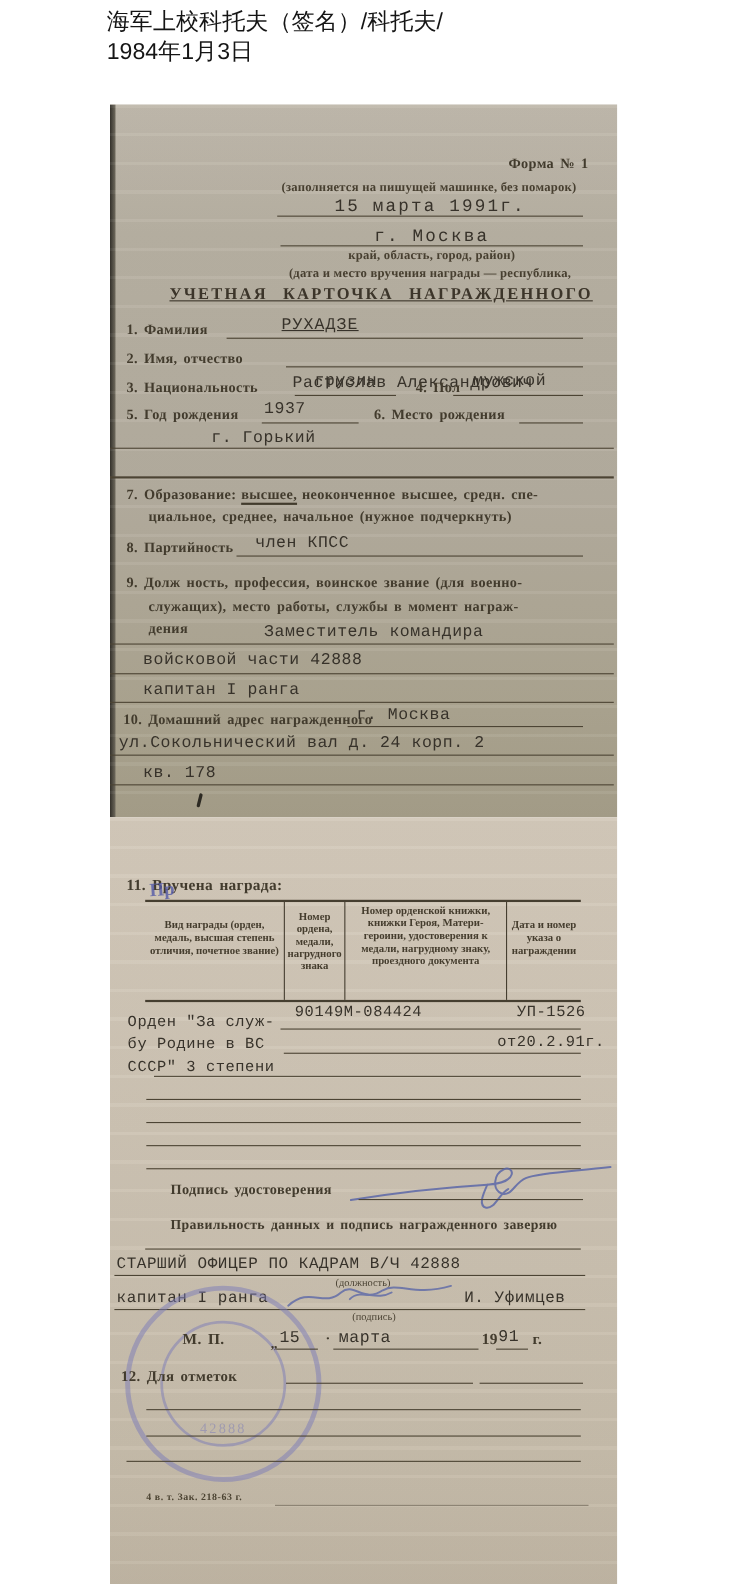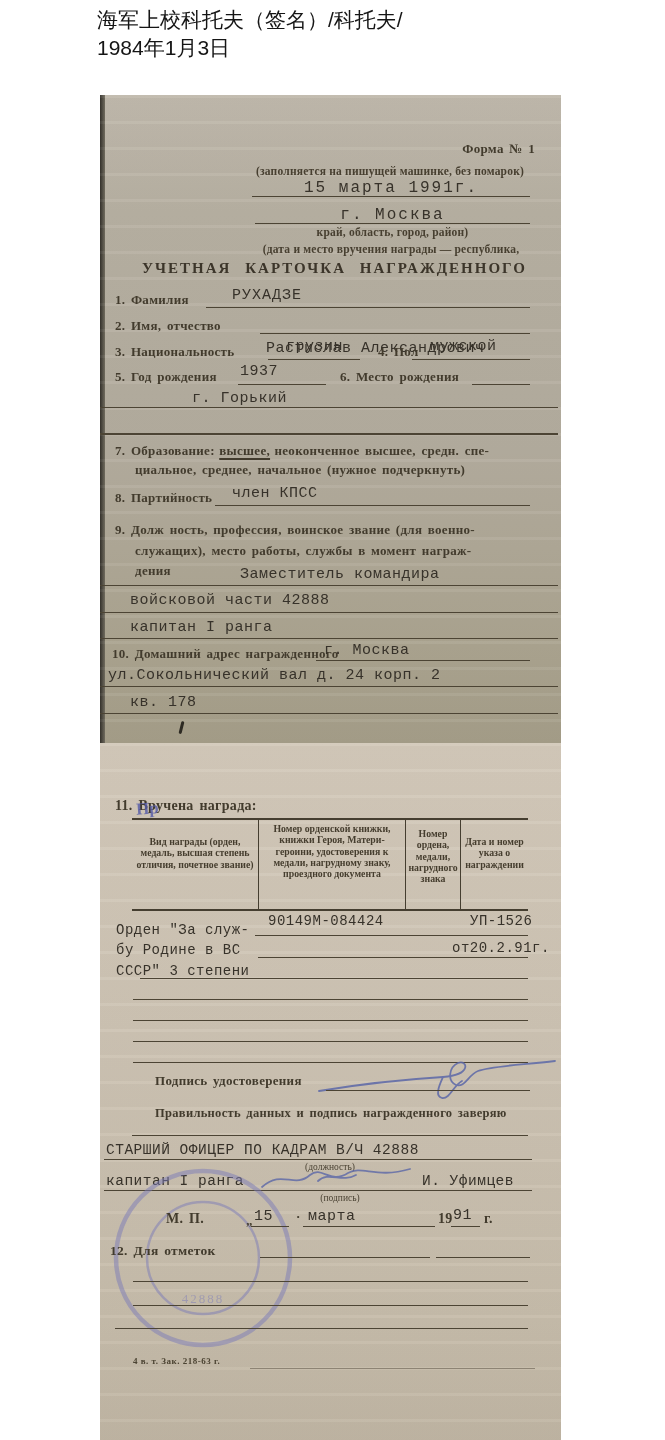--- a/index.html
+++ b/index.html
@@ -67,24 +67,24 @@
     <div class="abs form" style="right:26px;top:46px;">Форма № 1</div>
 
     <div class="abs note" style="left:150px;top:70px;width:280px;">(заполняется на пишущей машинке, без помарок)</div>
     <div class="abs typed big" style="left:152px;top:84px;width:278px;text-align:center;letter-spacing:2px;">15 марта 1991г.</div>
     <div class="abs rule" style="left:152px;top:101px;width:278px;"></div>
     <div class="abs note" style="left:148px;top:104px;width:286px;margin-top:44px;">(дата и место вручения награды — республика,</div>
     <div class="abs typed big" style="left:155px;top:111px;width:275px;text-align:center;letter-spacing:2px;">г. Москва</div>
     <div class="abs rule" style="left:155px;top:128px;width:275px;"></div>
     <div class="abs note" style="left:180px;top:131px;width:225px;">край, область, город, район)</div>
 
-    <div class="abs title" style="left:4px;top:165px;width:461px;">УЧЕТНАЯ КАРТОЧКА НАГРАЖДЕННОГО</div>
+    <div class="abs title" style="left:16px;top:165px;width:461px;text-decoration:underline;">УЧЕТНАЯ КАРТОЧКА НАГРАЖДЕННОГО</div>
 
     <div class="abs form" style="left:15px;top:197px;">1. Фамилия</div>
-    <div class="abs typed" style="left:132px;top:192px;letter-spacing:1px;">РУХАДЗЕ</div>
+    <div class="abs typed" style="left:156px;top:192px;letter-spacing:1px;text-decoration:underline;">РУХАДЗЕ</div>
     <div class="abs rule" style="left:106px;top:212px;width:324px;"></div>
 
     <div class="abs form" style="left:15px;top:223px;">2. Имя, отчество</div>
     <div class="abs typed" style="left:166px;top:217px;margin-top:28px;">Растислав Александрович</div>
     <div class="abs rule" style="left:160px;top:238px;width:270px;"></div>
 
     <div class="abs form" style="left:15px;top:249px;">3. Национальность</div>
     <div class="abs typed" style="left:186px;top:243px;">грузин</div>
     <div class="abs rule" style="left:168px;top:264px;width:92px;"></div>
     <div class="abs form" style="left:278px;top:249px;">4. Пол</div>
@@ -133,22 +133,22 @@
   </div>
 
   <div class="page page2">
     <div class="streaks"></div>
 
     <div class="abs form" style="left:15px;top:55px;font-size:14px;">11. Вручена награда:</div>
     <div class="blue-frag">Пр</div>
 
     <div class="tbl">
       <div class="cell c1">Вид награды (орден, медаль, высшая степень отличия, почетное звание)</div>
+      <div class="cell c2">Номер ордена, медали, нагрудного знака</div>
       <div class="cell c3">Номер орденской книжки, книжки Героя, Матери-героини, удостоверения к медали, нагрудному знаку, проездного документа</div>
-      <div class="cell c2">Номер ордена, медали, нагрудного знака</div>
       <div class="cell c4">Дата и номер указа о награждении</div>
     </div>
 
     <div class="abs typed" style="left:168px;top:170px;font-size:14px;">90149М-084424</div>
     <div class="abs typed" style="left:370px;top:170px;font-size:14px;">УП-1526</div>
     <div class="abs typed" style="left:16px;top:179px;font-size:14px;">Орден "За служ-</div>
     <div class="abs rule" style="left:155px;top:192px;width:273px;"></div>
     <div class="abs typed" style="left:16px;top:199px;font-size:14px;">бу Родине в ВС</div>
     <div class="abs typed" style="left:352px;top:197px;font-size:14px;">от20.2.91г.</div>
     <div class="abs rule" style="left:158px;top:214px;width:270px;"></div>

